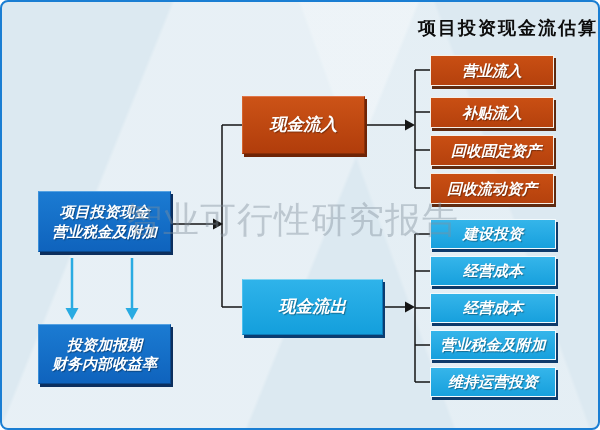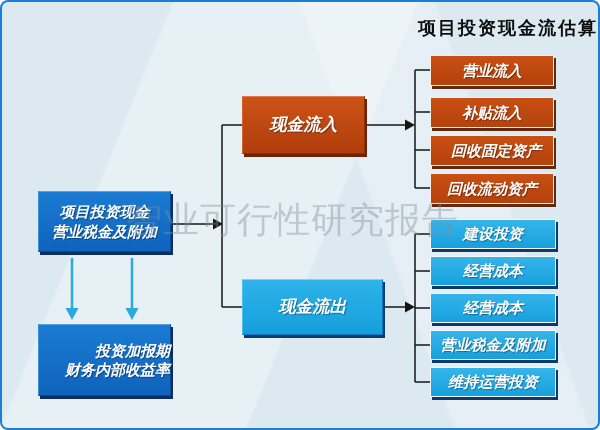--- a/index.html
+++ b/index.html
@@ -45,21 +45,21 @@
 
   
   .box.navy {
     background: linear-gradient(180deg, #1b7bd2 0%, #0f63bd 100%);
     border: 1px solid #0a4a90;
     border-top-color: #55a2e2; border-left-color: #3b8fd8;
     box-shadow: 2px 3px 0 #0c2f5e;
     font-size: 15px;
   }
   #sys-box  { left: 36px; top: 189px; width: 133px; height: 61px; }
-  #res-box  { left: 36px; top: 322px; width: 133px; height: 72px; align-items: flex-end; }
+  #res-box  { left: 36px; top: 322px; width: 133px; height: 60px; }
 
   
   #inflow-box {
     left: 240px; top: 94px; width: 123px; height: 58px;
     background: linear-gradient(180deg, #cc5317 0%, #b13d0b 100%);
     border: 1px solid #8a2f08; border-top-color: #e0764a; border-left-color: #d4642e;
     box-shadow: 2px 3px 0 #6e2406;
     font-size: 17px;
   }
   #outflow-box {

